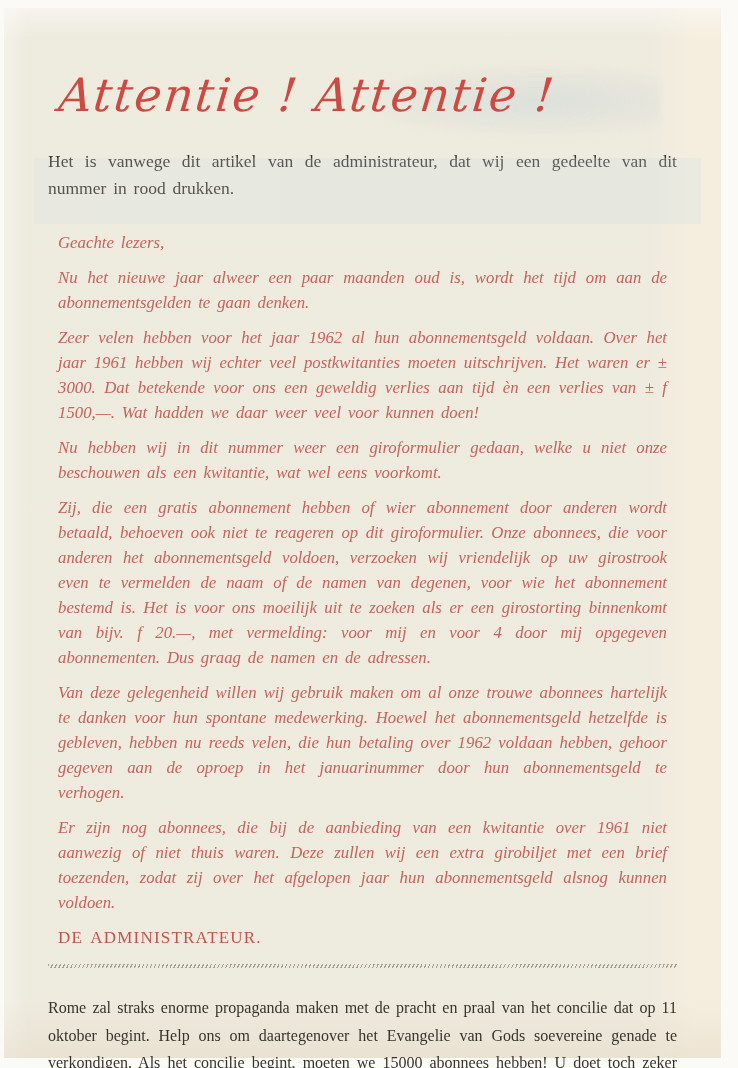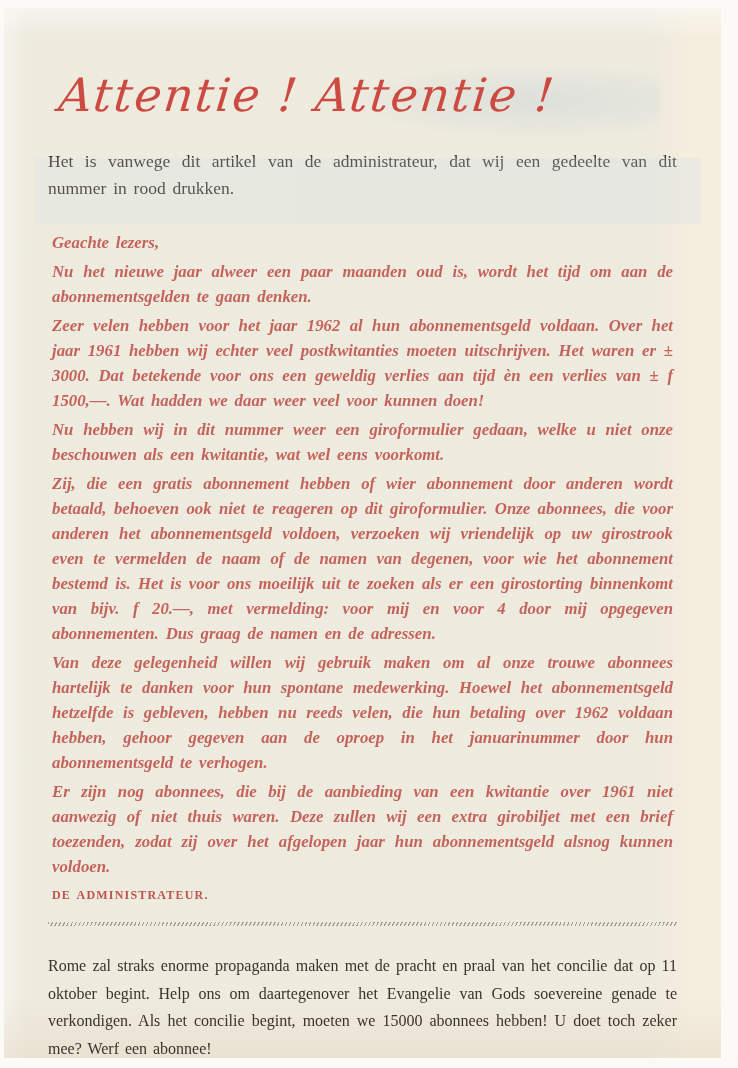--- a/index.html
+++ b/index.html
@@ -74,33 +74,32 @@
     word-spacing: 0.14em;
     color: #3a332c;
   }
   .letter {
     color: #c4635c;
     font-style: italic;
     font-size: 16.8px;
     line-height: 25px;
   }
   .letter p {
-    margin: 4px;
+    margin: 10px;
     text-align: justify;
     word-spacing: 0.16em;
-    font-weight: bold;
   }
   .letter .salutation {
     text-align: left;
   }
   .signature {
     margin: 4px 26px 0 0;
     text-align: right;
     font-style: normal;
-    font-size: 12px;
+    font-size: 17px;
     letter-spacing: 1.2px;
     color: #c0544c;
   }
   .divider {
     margin-top: 14px;
     height: 4px;
     background: repeating-linear-gradient(
       115deg,
       #8d8475 0px, #8d8475 1.2px,
       rgba(0,0,0,0) 1.2px, rgba(0,0,0,0) 3.6px

